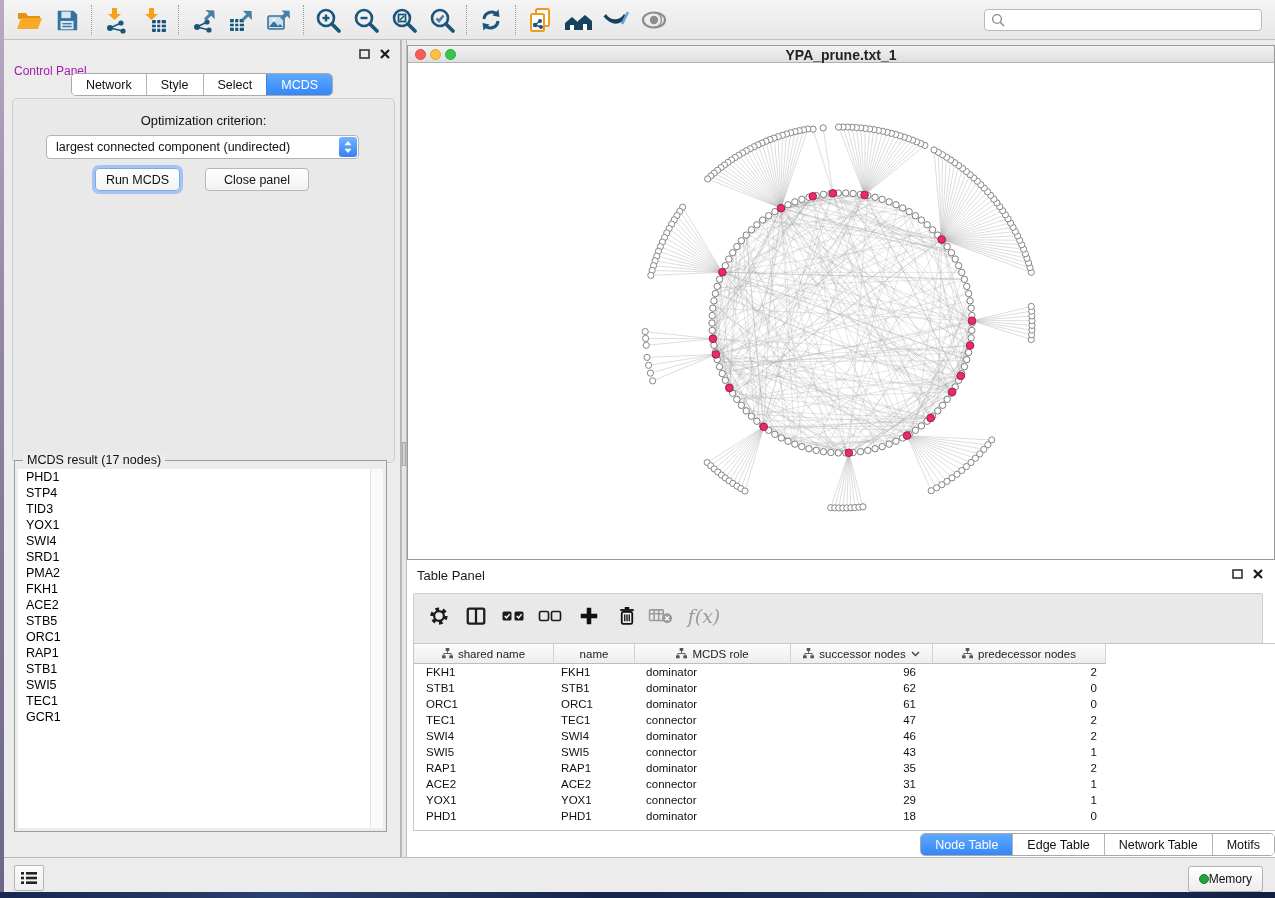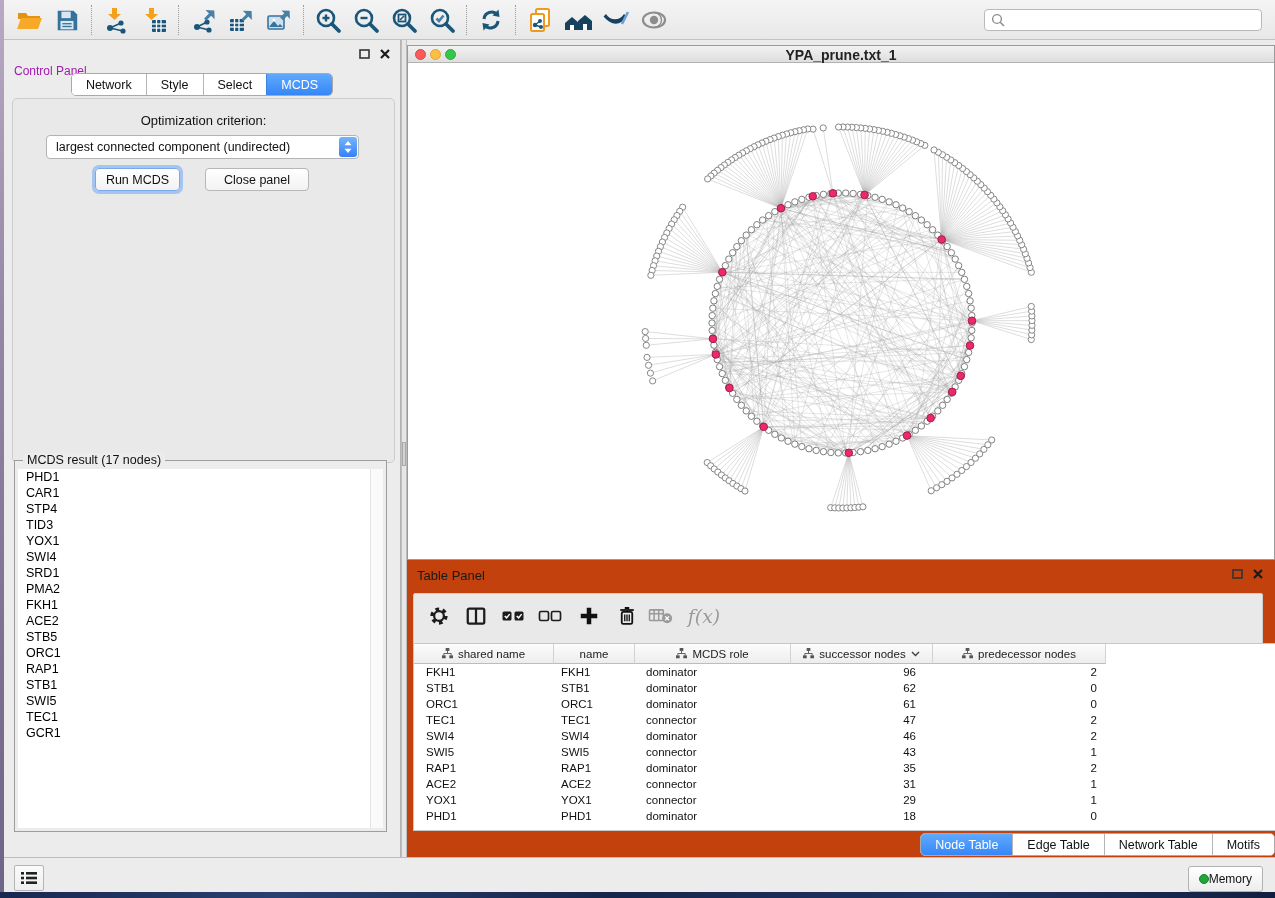--- a/index.html
+++ b/index.html
@@ -64,21 +64,21 @@
   #net-title{position:absolute;left:0;top:1px;width:100%;text-align:center;font-size:14px;font-weight:bold;color:#222}
   #net-canvas{position:absolute;left:0;top:17px;width:866px;height:496px;background:#fff}
 
   .chord{stroke:#a0a0a0;stroke-width:.8;opacity:.32}
   .fan{stroke:#a8a8a8;stroke-width:.7;opacity:.55}
   .leaf{fill:#fff;stroke:#878787;stroke-width:1}
   .ringnode{fill:#fff;stroke:#7e7e7e;stroke-width:1}
   .hub{fill:#ec2a66;stroke:#a21c4e;stroke-width:1}
 
   
-  #table-panel{left:407px;top:560px;width:868px;height:297px;background:#c2410c}
+  #table-panel{left:407px;top:560px;width:868px;height:297px;background:#ffffff}
   #tp-title{position:absolute;left:10px;top:8px;font-size:13px;color:#1a1a1a}
   #tp-toolbar{position:absolute;left:6px;top:33px;width:850px;height:56px;background:#e9e9e9;
     border:1px solid #cdcdcd;border-radius:2px;box-sizing:border-box}
   .tpi{position:absolute;top:7px;width:30px;height:30px;display:flex;align-items:center;justify-content:center}
   #fx-label{font-family:"DejaVu Serif",serif;font-style:italic;font-size:19px;color:#9a9a9a}
 
   #tbl{position:absolute;left:6px;top:83px;width:985px;height:188px;background:#fff;border:1px solid #c7c7c7;box-sizing:border-box}
   #tbl-header{position:absolute;left:0;top:0;height:20px;display:grid;grid-template-columns:140px 81px 156px 142px 173px}
   .th{background:linear-gradient(#fcfcfc,#ededed);border-right:1px solid #d2d2d2;border-bottom:1px solid #bdbdbd;
     display:flex;align-items:center;justify-content:center;gap:5px;font-size:11.5px;color:#1c1c1c;box-sizing:border-box}
@@ -298,21 +298,20 @@
     <div id="opt-label">Optimization criterion:</div>
     <div class="btn" id="run-btn">Run MCDS</div>
     <div class="btn" id="closep-btn">Close panel</div>
   </div>
 
   <div id="mcds-group">
     <div id="mcds-legend">MCDS result (17 nodes)</div>
     <div id="mcds-list">
       <div id="mcds-track"></div>
     <div class="mcds-item">PHD1</div>
-        <div class="mcds-item">CAR1</div>
         <div class="mcds-item">STP4</div>
         <div class="mcds-item">TID3</div>
         <div class="mcds-item">YOX1</div>
         <div class="mcds-item">SWI4</div>
         <div class="mcds-item">SRD1</div>
         <div class="mcds-item">PMA2</div>
         <div class="mcds-item">FKH1</div>
         <div class="mcds-item">ACE2</div>
         <div class="mcds-item">STB5</div>
         <div class="mcds-item">ORC1</div>

